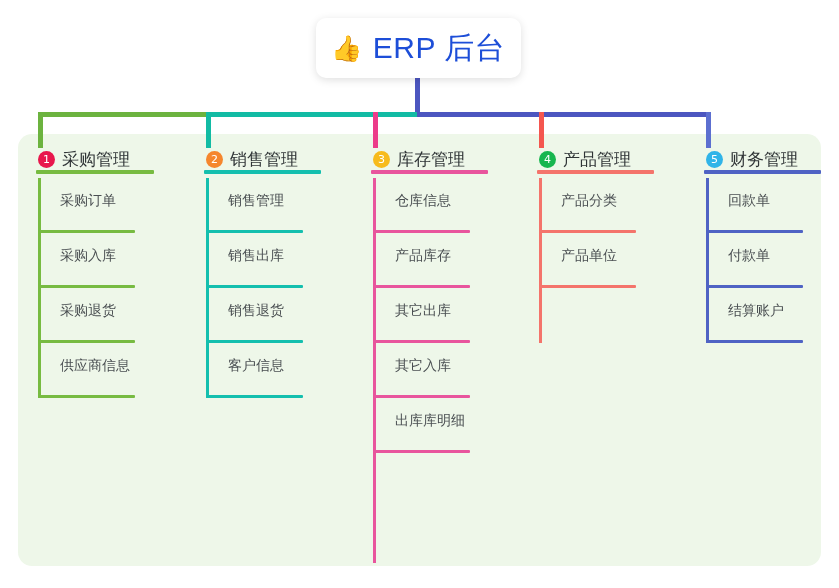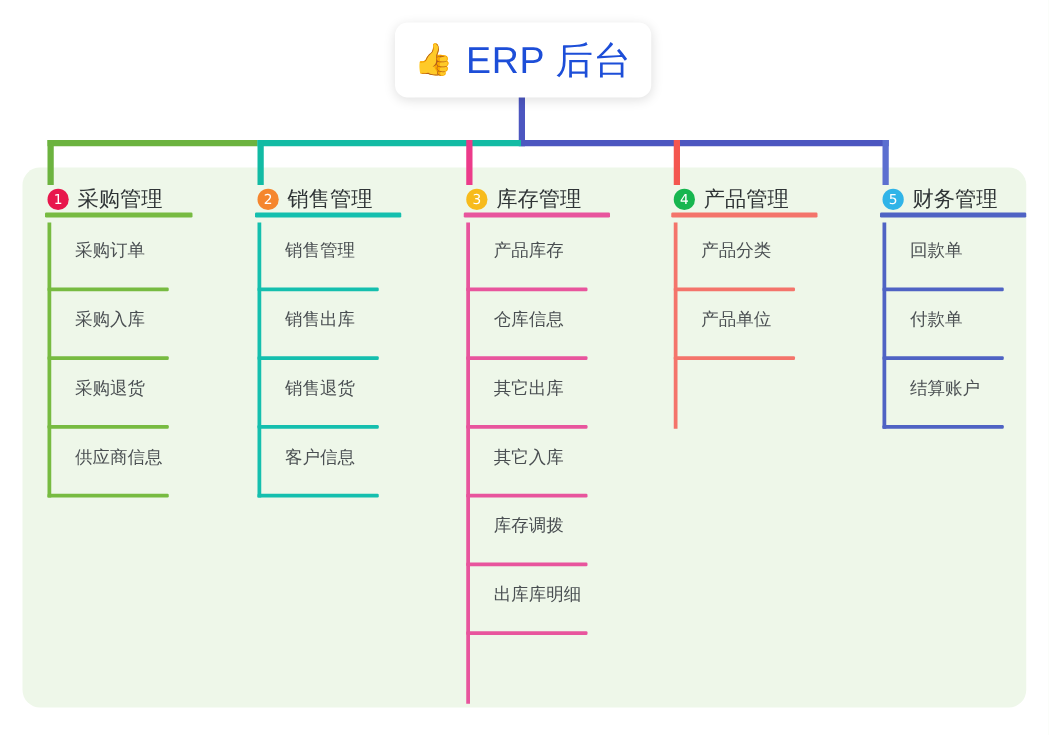--- a/index.html
+++ b/index.html
@@ -132,37 +132,33 @@
       </div>
       <div class="col" style="left: 363px; top: 144px;">
         <div class="col-head">
           <span class="badge" style="background: rgb(247, 187, 28);">3</span>
           <span class="col-title">库存管理</span>
           <div class="head-rule" style="width: 117px; background: rgb(232, 85, 157);"></div>
         </div>
         <div class="items" style="height: 385px;">
           <div class="spine" style="height: 385px; background: rgb(232, 85, 157);"></div>
           <div class="item">
+            <span class="item-label">仓库信息</span>
+            <div class="item-rule" style="background: rgb(232, 85, 157);"></div>
+          </div>
+          <div class="item">
             <span class="item-label">产品库存</span>
             <div class="item-rule" style="background: rgb(232, 85, 157);"></div>
           </div>
           <div class="item">
-            <span class="item-label">仓库信息</span>
-            <div class="item-rule" style="background: rgb(232, 85, 157);"></div>
-          </div>
-          <div class="item">
             <span class="item-label">其它出库</span>
             <div class="item-rule" style="background: rgb(232, 85, 157);"></div>
           </div>
           <div class="item">
             <span class="item-label">其它入库</span>
-            <div class="item-rule" style="background: rgb(232, 85, 157);"></div>
-          </div>
-          <div class="item">
-            <span class="item-label">库存调拨</span>
             <div class="item-rule" style="background: rgb(232, 85, 157);"></div>
           </div>
           <div class="item">
             <span class="item-label">出库库明细</span>
             <div class="item-rule" style="background: rgb(232, 85, 157);"></div>
           </div>
         </div>
       </div>
       <div class="col" style="left: 529px; top: 144px;">
         <div class="col-head">

